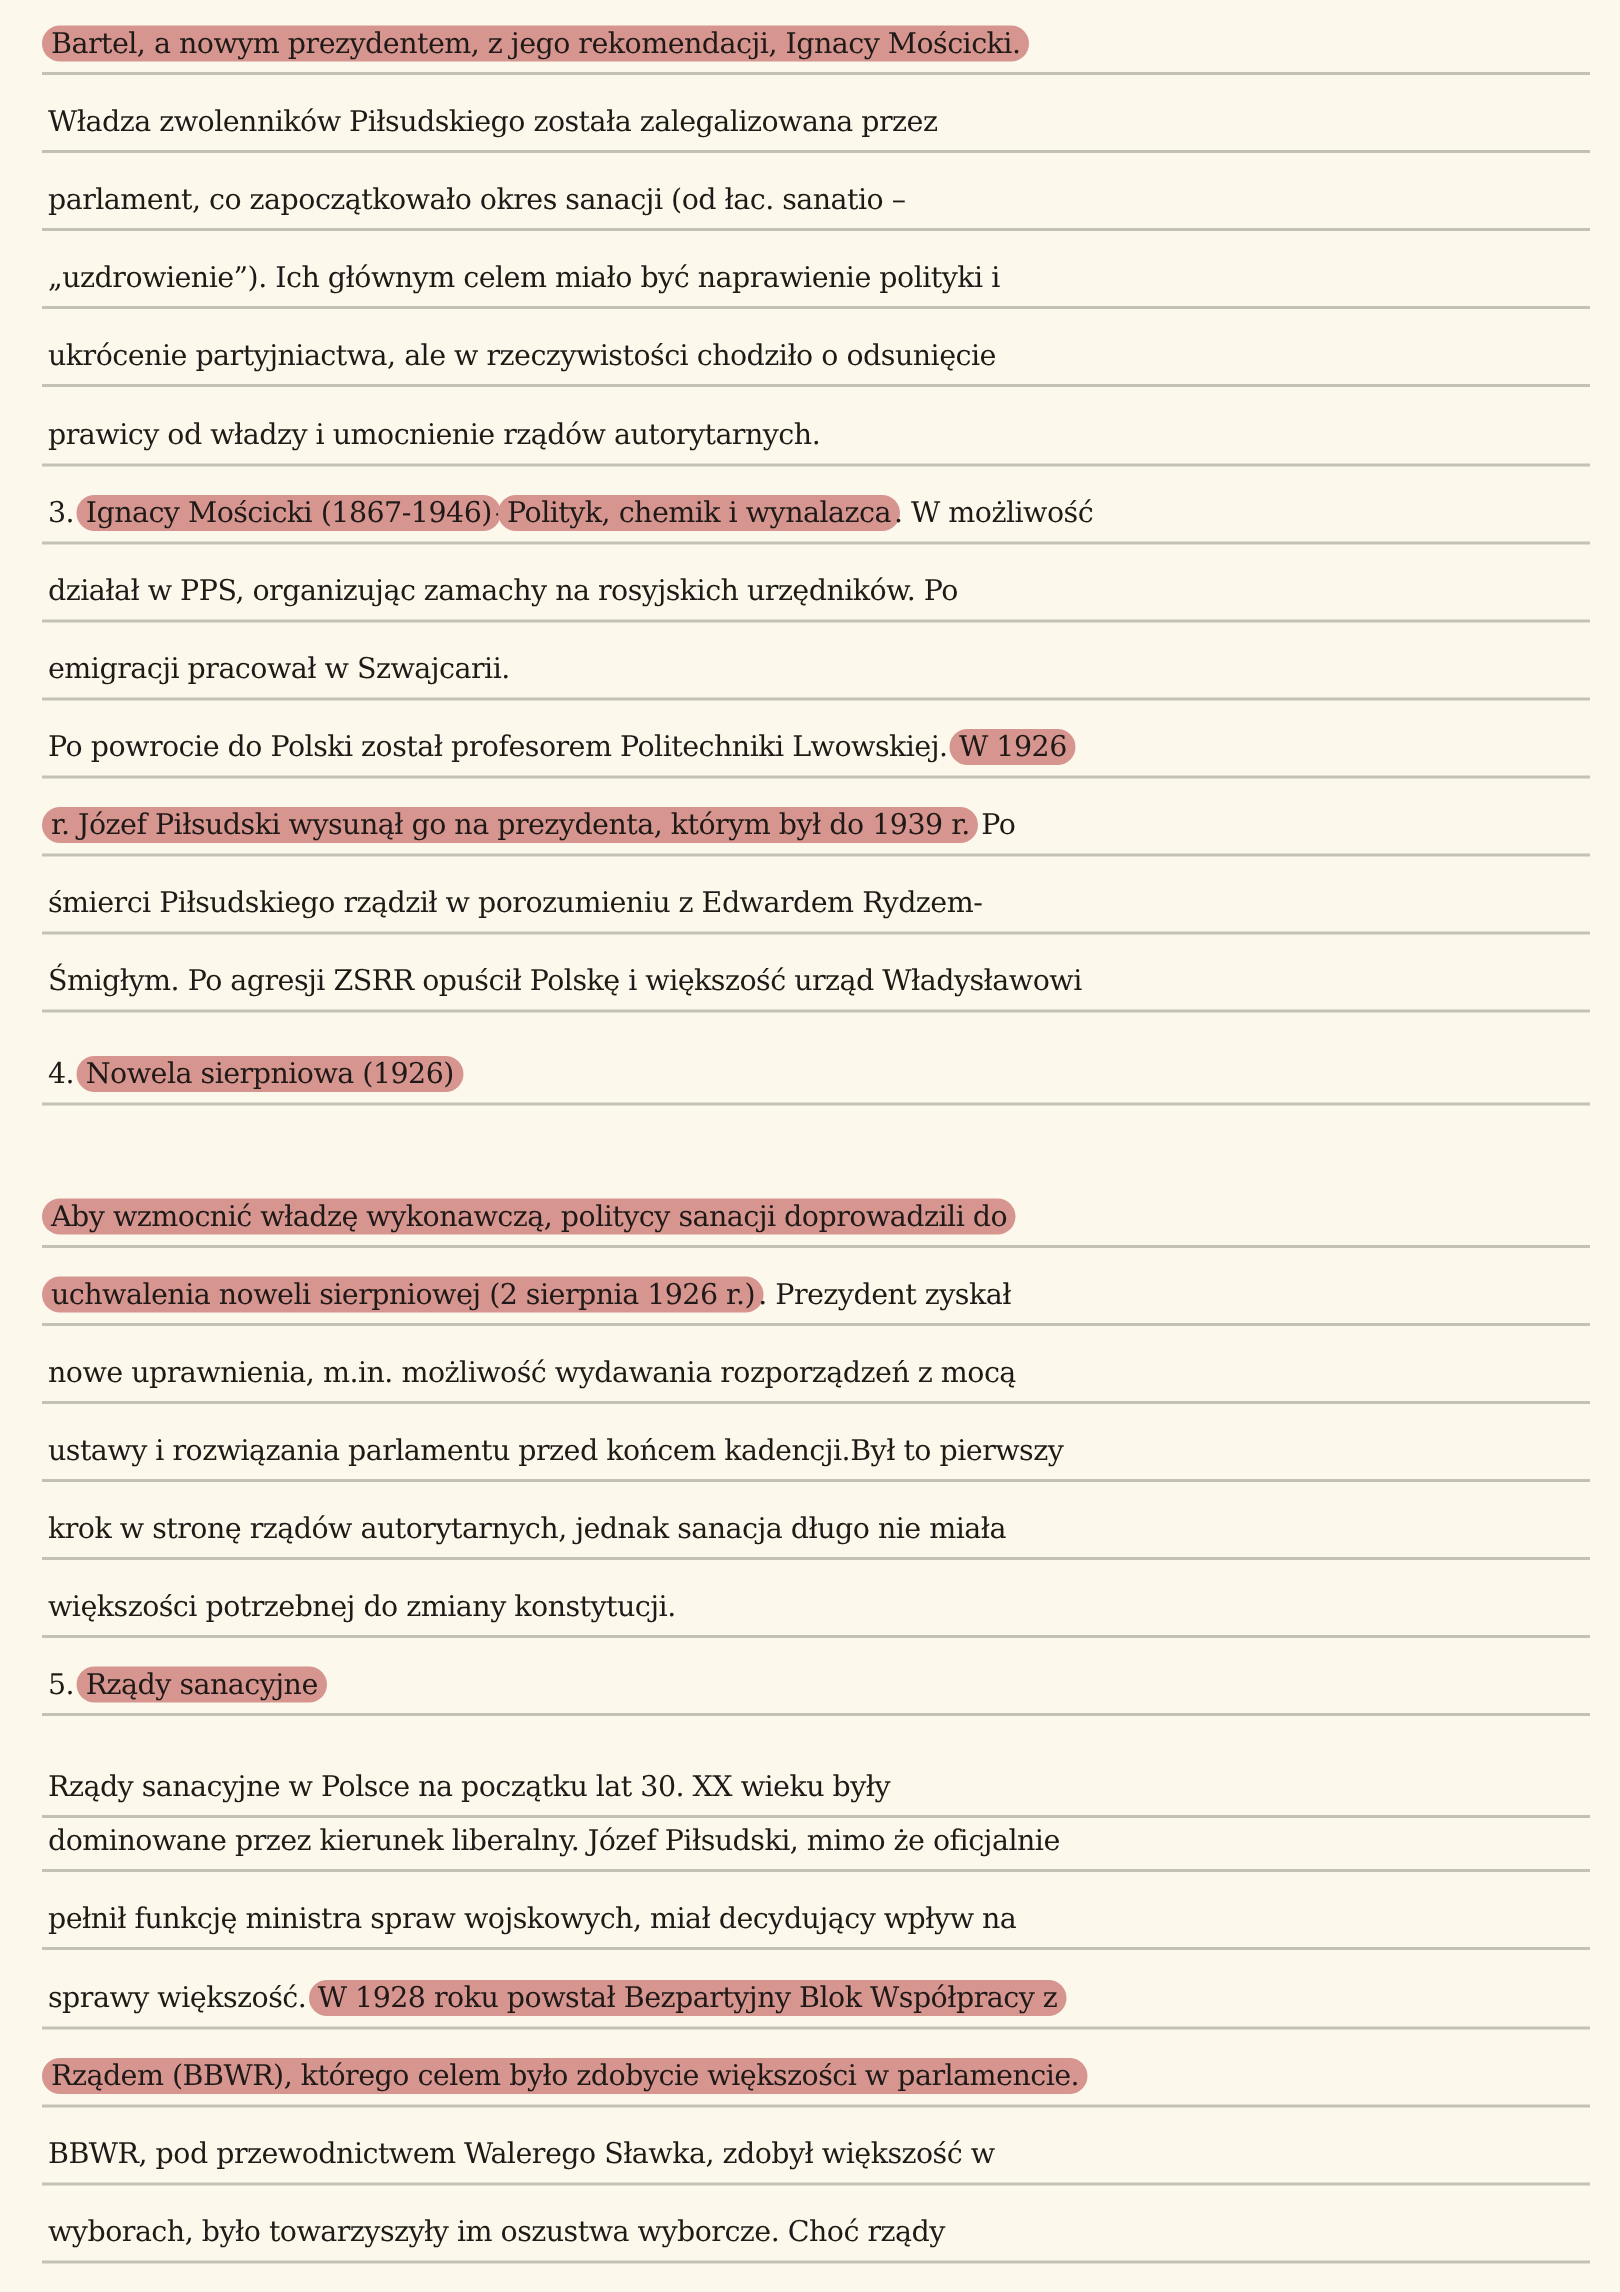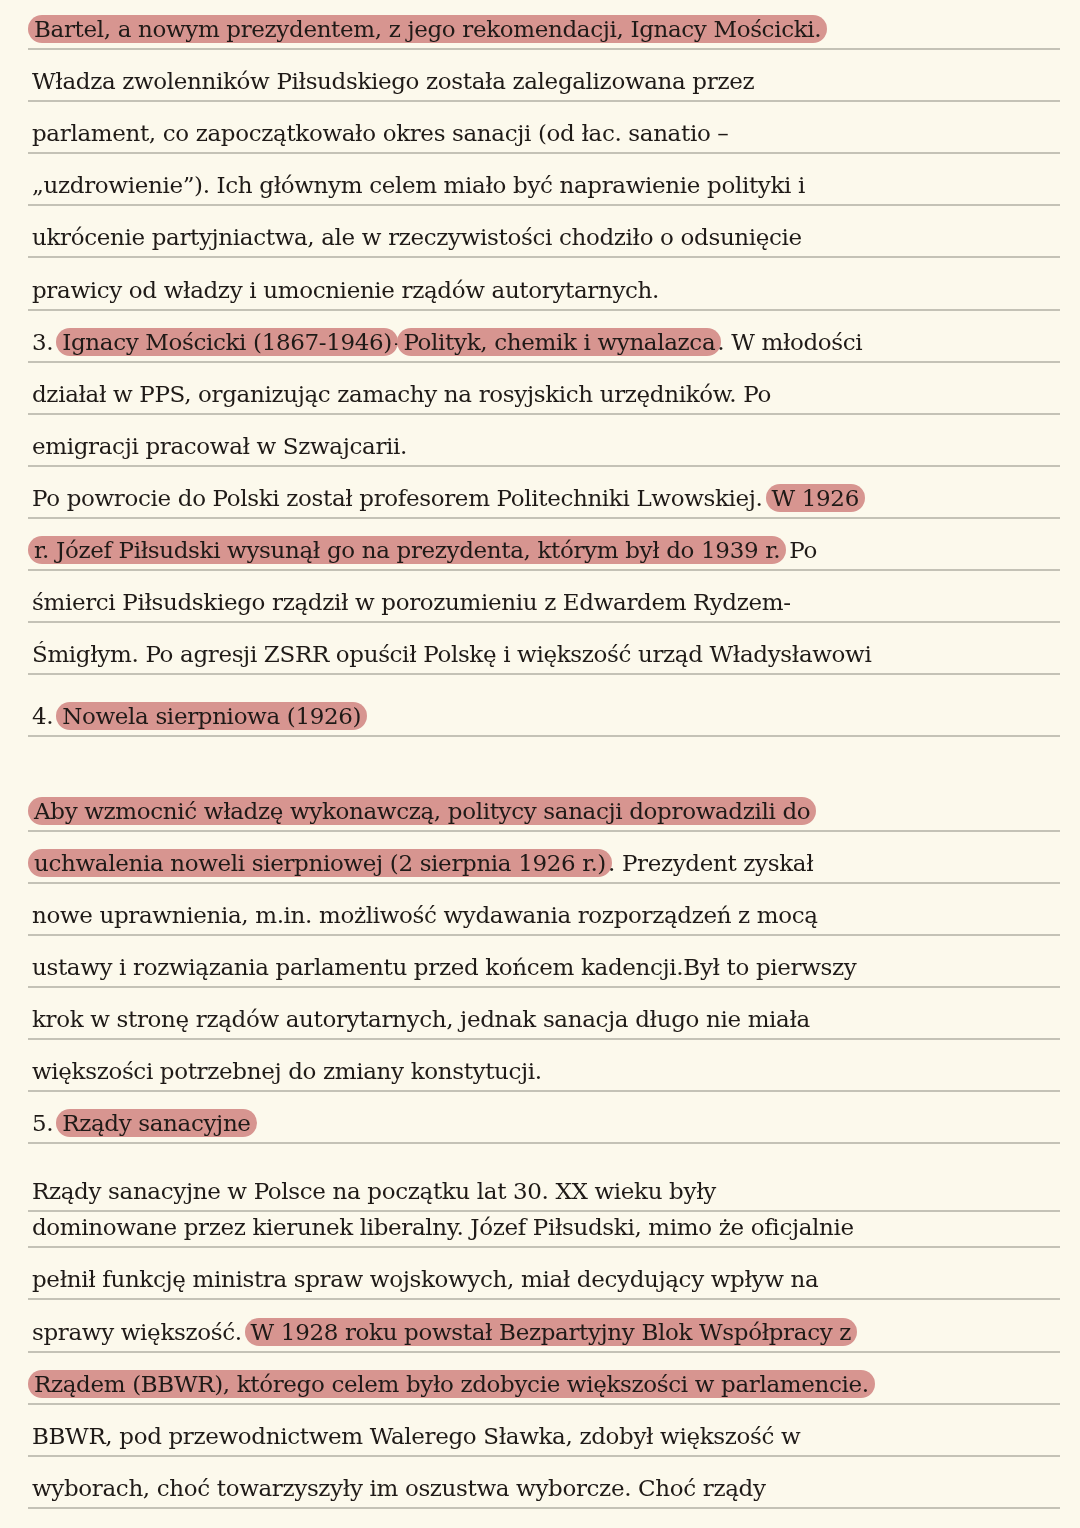--- a/index.html
+++ b/index.html
@@ -28,21 +28,21 @@
       width: 1032px;
       height: 52px;
       box-sizing: border-box;
       border-bottom: 2px solid #c4c2b6;
       white-space: nowrap;
     }
     .line-text {
       position: absolute;
       left: 4px;
       bottom: 4px;
-      font-size: 23px;
+      font-size: 19px;
       letter-spacing: -0.35px;
       line-height: 30px;
     }
     .hl {
       background: #d79590;
       border-radius: 16px;
       padding: 1px 6px 1px 6px;
       margin: 0 -4px;
       box-decoration-break: clone;
       -webkit-box-decoration-break: clone;
@@ -67,21 +67,21 @@
     <div class="line" style="top: 154.3px;">
       <div class="line-text"><span class="seg">„uzdrowienie”). Ich głównym celem miało być naprawienie polityki i</span></div>
     </div>
     <div class="line" style="top: 206.4px;">
       <div class="line-text"><span class="seg">ukrócenie partyjniactwa, ale w rzeczywistości chodziło o odsunięcie</span></div>
     </div>
     <div class="line" style="top: 258.5px;">
       <div class="line-text"><span class="seg">prawicy od władzy i umocnienie rządów autorytarnych.</span></div>
     </div>
     <div class="line" style="top: 310.6px;">
-      <div class="line-text"><span class="seg">3. </span><span class="seg hl">Ignacy Mościcki (1867-1946)</span><span class="seg">-</span><span class="seg hl">Polityk, chemik i wynalazca</span><span class="seg">. W młodości</span></div>
+      <div class="line-text"><span class="seg">3. </span><span class="seg hl">Ignacy Mościcki (1867-1946)</span><span class="seg">-</span><span class="seg hl">Polityk, chemik i wynalazca</span><span class="seg">. W możliwość</span></div>
     </div>
     <div class="line" style="top: 362.7px;">
       <div class="line-text"><span class="seg">działał w PPS, organizując zamachy na rosyjskich urzędników. Po</span></div>
     </div>
     <div class="line" style="top: 414.8px;">
       <div class="line-text"><span class="seg">emigracji pracował w Szwajcarii.</span></div>
     </div>
     <div class="line" style="top: 466.9px;">
       <div class="line-text"><span class="seg">Po powrocie do Polski został profesorem Politechniki Lwowskiej. </span><span class="seg hl">W 1926</span></div>
     </div>
@@ -130,15 +130,15 @@
     <div class="line" style="top: 1300.5px;">
       <div class="line-text"><span class="seg">sprawy większość. </span><span class="seg hl">W 1928 roku powstał Bezpartyjny Blok Współpracy z</span></div>
     </div>
     <div class="line" style="top: 1352.6px;">
       <div class="line-text"><span class="seg hl">Rządem (BBWR), którego celem było zdobycie większości w parlamencie.</span></div>
     </div>
     <div class="line" style="top: 1404.7px;">
       <div class="line-text"><span class="seg">BBWR, pod przewodnictwem Walerego Sławka, zdobył większość w</span></div>
     </div>
     <div class="line" style="top: 1456.8px;">
-      <div class="line-text"><span class="seg">wyborach, choć towarzyszyły im oszustwa wyborcze. Choć rządy</span></div>
+      <div class="line-text"><span class="seg">wyborach, było towarzyszyły im oszustwa wyborcze. Choć rządy</span></div>
     </div>
   </div>
 
 </body></html>

